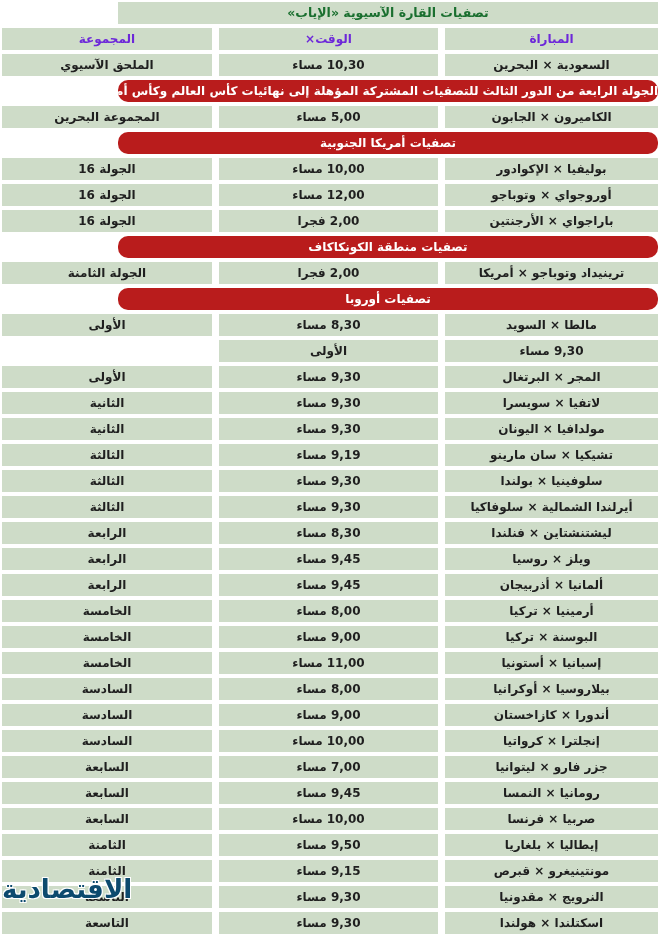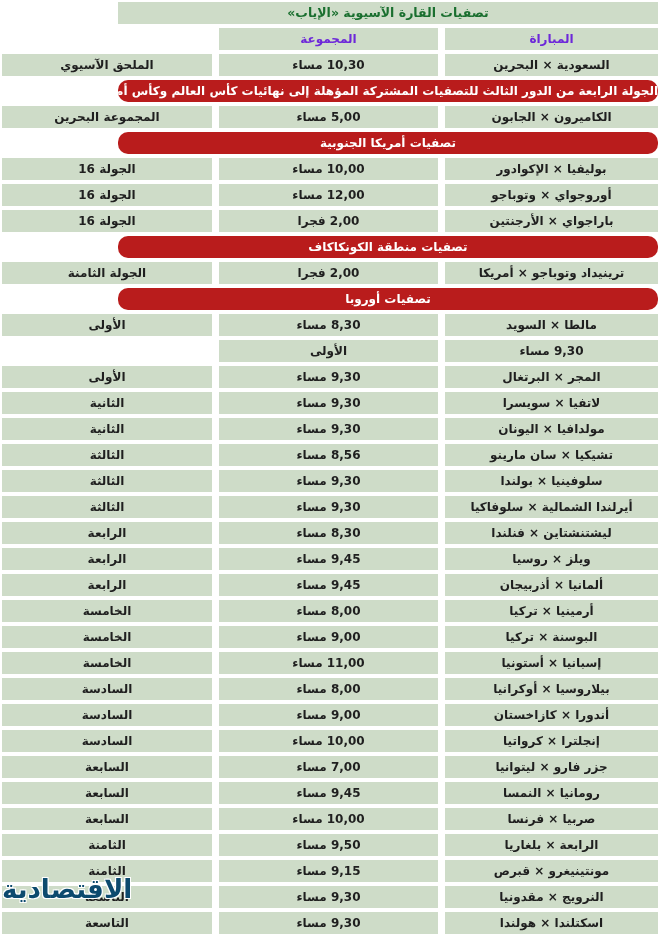--- a/index.html
+++ b/index.html
@@ -76,20 +76,21 @@
   }
 </style>
 </head>
 <body>
 
 <div class="page">
   <div class="qtable" id="qtable">
       <div class="row-band title-light">تصفيات القارة الآسيوية «الإياب»</div>
       <div class="grid-row">
         <div class="cell header-cell">المباراة</div>
+        <div class="cell header-cell">الوقت×</div>
         <div class="cell header-cell">المجموعة</div>
       </div>
       <div class="grid-row">
         <div class="cell match-cell">السعودية × البحرين</div>
         <div class="cell time-cell">10,30 مساء</div>
         <div class="cell group-cell">الملحق الآسيوي</div>
       </div>
       <div class="row-band band">الجولة الرابعة من الدور الثالث للتصفيات المشتركة المؤهلة إلى نهائيات كأس العالم وكأس أمم إفريقيا</div>
       <div class="grid-row">
         <div class="cell match-cell">الكاميرون × الجابون</div>
@@ -138,21 +139,21 @@
         <div class="cell time-cell">9,30 مساء</div>
         <div class="cell group-cell">الثانية</div>
       </div>
       <div class="grid-row">
         <div class="cell match-cell">مولدافيا × اليونان</div>
         <div class="cell time-cell">9,30 مساء</div>
         <div class="cell group-cell">الثانية</div>
       </div>
       <div class="grid-row">
         <div class="cell match-cell">تشيكيا × سان مارينو</div>
-        <div class="cell time-cell">8,56 مساء</div>
+        <div class="cell time-cell">9,19 مساء</div>
         <div class="cell group-cell">الثالثة</div>
       </div>
       <div class="grid-row">
         <div class="cell match-cell">سلوفينيا × بولندا</div>
         <div class="cell time-cell">9,30 مساء</div>
         <div class="cell group-cell">الثالثة</div>
       </div>
       <div class="grid-row">
         <div class="cell match-cell">أيرلندا الشمالية × سلوفاكيا</div>
         <div class="cell time-cell">9,30 مساء</div>
@@ -212,21 +213,21 @@
         <div class="cell match-cell">رومانيا × النمسا</div>
         <div class="cell time-cell">9,45 مساء</div>
         <div class="cell group-cell">السابعة</div>
       </div>
       <div class="grid-row">
         <div class="cell match-cell">صربيا × فرنسا</div>
         <div class="cell time-cell">10,00 مساء</div>
         <div class="cell group-cell">السابعة</div>
       </div>
       <div class="grid-row">
-        <div class="cell match-cell">الرابعة × بلغاريا</div>
+        <div class="cell match-cell">إيطاليا × بلغاريا</div>
         <div class="cell time-cell">9,50 مساء</div>
         <div class="cell group-cell">الثامنة</div>
       </div>
       <div class="grid-row">
         <div class="cell match-cell">مونتينيغرو × قبرص</div>
         <div class="cell time-cell">9,15 مساء</div>
         <div class="cell group-cell">الثامنة</div>
       </div>
       <div class="grid-row">
         <div class="cell match-cell">النرويج × مقدونيا</div>

